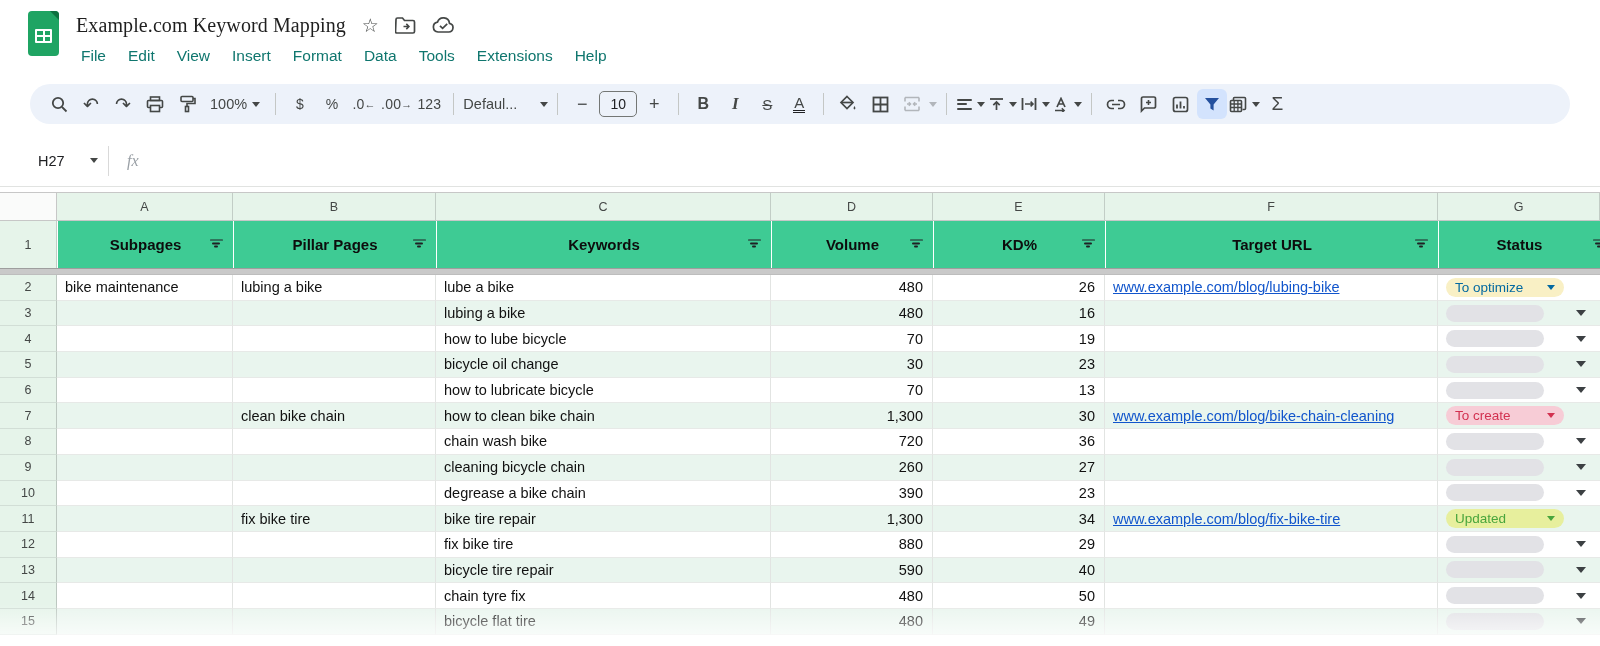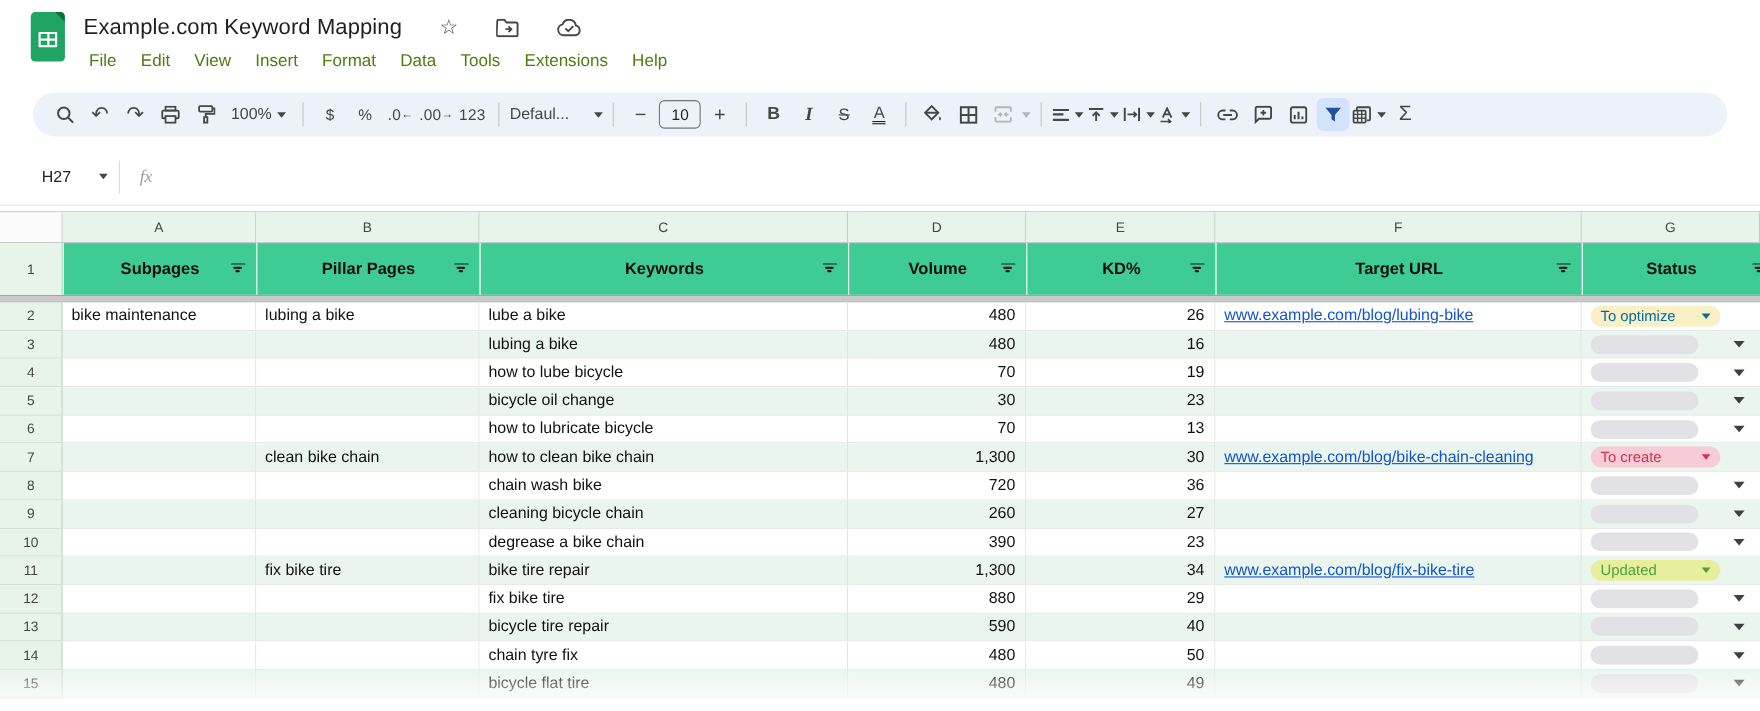--- a/index.html
+++ b/index.html
@@ -7,26 +7,26 @@
     font-family:"Liberation Sans","DejaVu Sans",sans-serif; color:#202124; }
   .stage { position:relative; width:1600px; height:646px; overflow:hidden; }
 
   
   .titlebar { position:absolute; left:0; top:0; width:1600px; height:80px; background:#fff; }
   .logo { position:absolute; left:28px; top:11px; width:31px; height:45px; background:#1fa463; border-radius:4px; }
   .logo .fold { position:absolute; right:0; top:0; width:0; height:0; border-left:9px solid transparent; border-top:9px solid #0d703f; border-top-right-radius:4px; }
   .logo .gridico { position:absolute; left:7px; top:18px; width:17px; height:14px; border:2px solid #fff; border-radius:1px; }
   .logo .gridico:before { content:""; position:absolute; left:0; right:0; top:4px; height:2px; background:#fff; }
   .logo .gridico:after { content:""; position:absolute; top:0; bottom:0; left:5.5px; width:2px; background:#fff; }
-  .title-row { position:absolute; left:76px; top:14px; display:flex; align-items:center; gap:34px; }
+  .title-row { position:absolute; left:76px; top:14px; display:flex; align-items:center; gap:16px;font-family:Liberation Serif, serif; }
   .doc-title { font-size:20px; color:#1f1f1f; letter-spacing:.1px; }
   .title-ico { font-size:19px; color:#444746; line-height:1; }
   .title-ico svg { display:block; }
   .menu-row { position:absolute; left:70px; top:44px; display:flex; }
-  .menu-item { font-size:15.5px; color:#4d7c0f; padding:3px 11px; border-radius:6px; cursor:default; }
+  .menu-item { font-size:15.5px; color:#0f766e; padding:3px 11px; border-radius:6px; cursor:default; }
 
   
   .toolbar { position:absolute; left:30px; top:84px; width:1540px; height:40px; background:#edf2fa;
     border-radius:22px; display:flex; align-items:center; padding:0 14px; gap:2px; }
   .tb { display:flex; align-items:center; justify-content:center; min-width:30px; height:30px;
     border-radius:6px; color:#444746; font-size:15px; }
   .tb svg { display:block; }
   .tb-sep { width:1px; height:22px; background:#c4c7c5; margin:0 7px; }
   .caret { width:0; height:0; border-left:4px solid transparent; border-right:4px solid transparent;
     border-top:5px solid #444746; margin-left:5px; }

